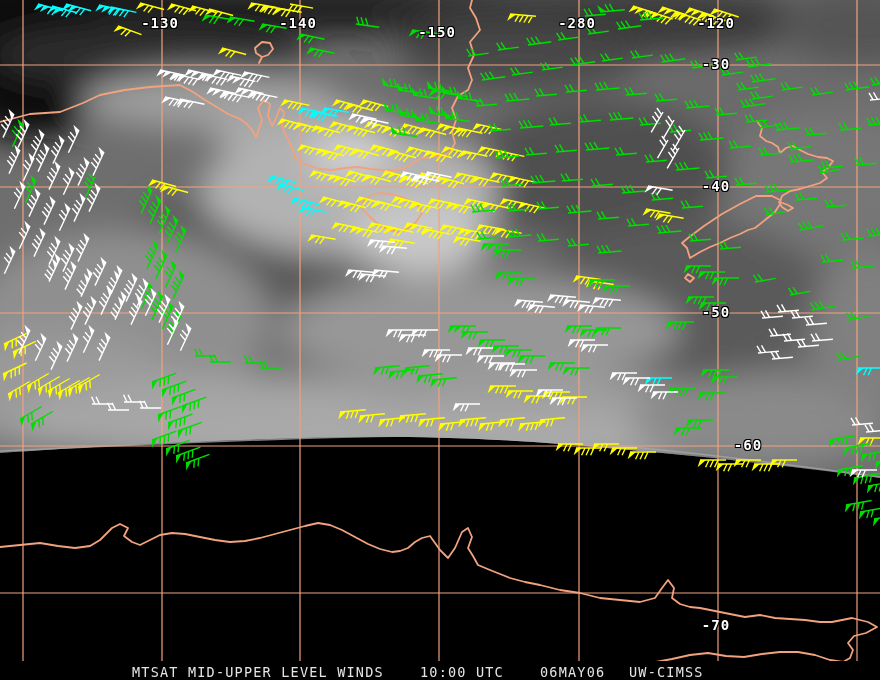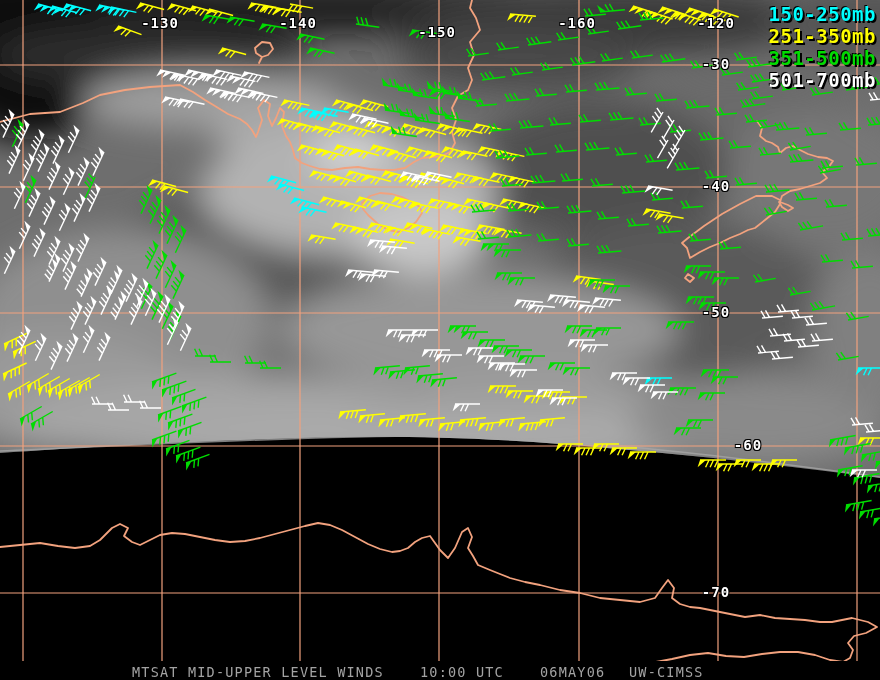--- a/index.html
+++ b/index.html
@@ -5,21 +5,21 @@
   html,body{margin:0;padding:0;background:#000;}
   .stage{position:relative;width:880px;height:680px;background:#000;overflow:hidden;
          font-family:"DejaVu Sans Mono","Liberation Mono",monospace;}
   svg{position:absolute;left:0;top:0;}
   .lbl{position:absolute;color:#fff;font:bold 14px "DejaVu Sans Mono","Liberation Mono",monospace;
        letter-spacing:1px;transform:translate(-50%,-50%);white-space:pre;
        text-shadow:1px 1px 0 #000,-1px -1px 0 #000,1px -1px 0 #000,-1px 1px 0 #000;}
   .legend{position:absolute;top:3px;right:4px;text-align:right;line-height:22px;}
   .legend-item{font:bold 19px "DejaVu Sans Mono","Liberation Mono",monospace;letter-spacing:.5px;
        text-shadow:2px 2px 0 #000,-1px -1px 0 #000;}
-  .caption span{position:absolute;top:664px;color:#a3a3a3;white-space:pre;
+  .caption span{position:absolute;top:664px;color:#e5e5e5;white-space:pre;
        font:13.5px "DejaVu Sans Mono","Liberation Mono",monospace;letter-spacing:1.2px;}
 </style>
 </head>
 <body>
 
 <div class="stage">
 
   <svg id="map-svg" width="880" height="680" viewBox="0 0 880 680">
     <defs>
       <filter id="blur" x="-40%" y="-40%" width="180%" height="180%">
@@ -1828,35 +1828,29 @@
         </g>
       </g>
 
     <rect x="0" y="661" width="880" height="19" fill="#000"></rect>
   </svg>
 
   <div id="grid-labels">
       <span class="lbl" style="left: 160px; top: 23px;">-130</span>
       <span class="lbl" style="left: 298px; top: 23px;">-140</span>
       <span class="lbl" style="left: 437px; top: 32px;">-150</span>
-      <span class="lbl" style="left: 577px; top: 23px;">-160</span>
+      <span class="lbl" style="left: 577px; top: 23px;">-280</span>
       <span class="lbl" style="left: 716px; top: 23px;">-120</span>
       <span class="lbl" style="left: 716px; top: 64px; text-align: center;">-30</span>
       <span class="lbl" style="left: 716px; top: 186px;">-40</span>
       <span class="lbl" style="left: 716px; top: 312px;">-50</span>
       <span class="lbl" style="left: 748px; top: 445px;">-60</span>
-      <span class="lbl" style="left: 716px; top: 592px;">-70</span>
+      <span class="lbl" style="left: 716px; top: 625px;">-70</span>
     </div>
 
-  <div class="legend" id="legend">
-      <div class="legend-item" style="color: rgb(0, 255, 255);">150-250mb</div>
-      <div class="legend-item" style="color: rgb(255, 255, 0);">251-350mb</div>
-      <div class="legend-item" style="color: rgb(0, 221, 0);">351-500mb</div>
-      <div class="legend-item" style="color: rgb(255, 255, 255);">501-700mb</div>
-    </div>
 
   <div class="caption">
     <span style="left:132px">MTSAT MID-UPPER LEVEL WINDS</span>
     <span style="left:420px">10:00 UTC</span>
     <span style="left:540px">06MAY06</span>
     <span style="left:629px">UW-CIMSS</span>
   </div>
 
 </div>
 

